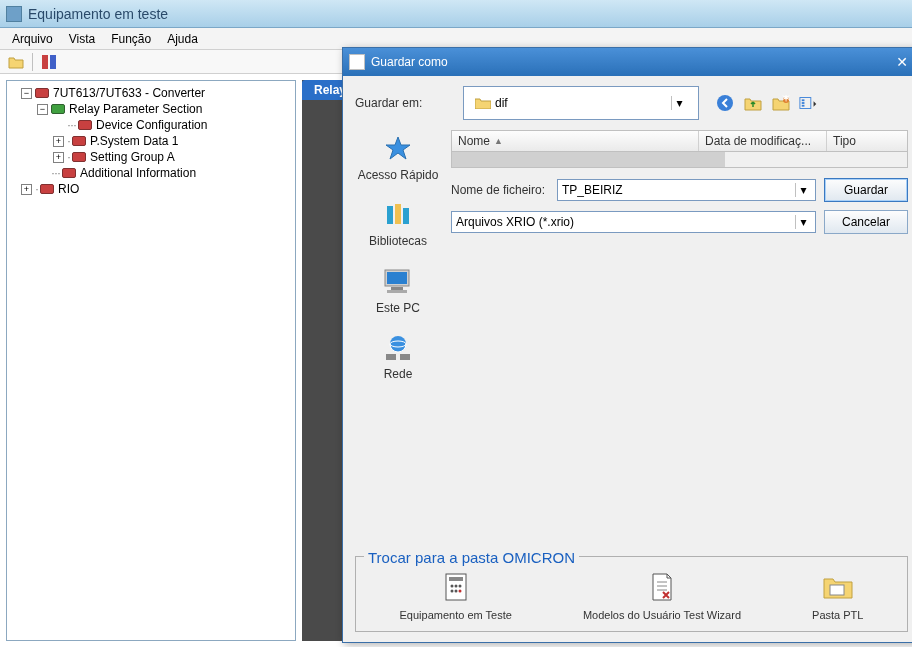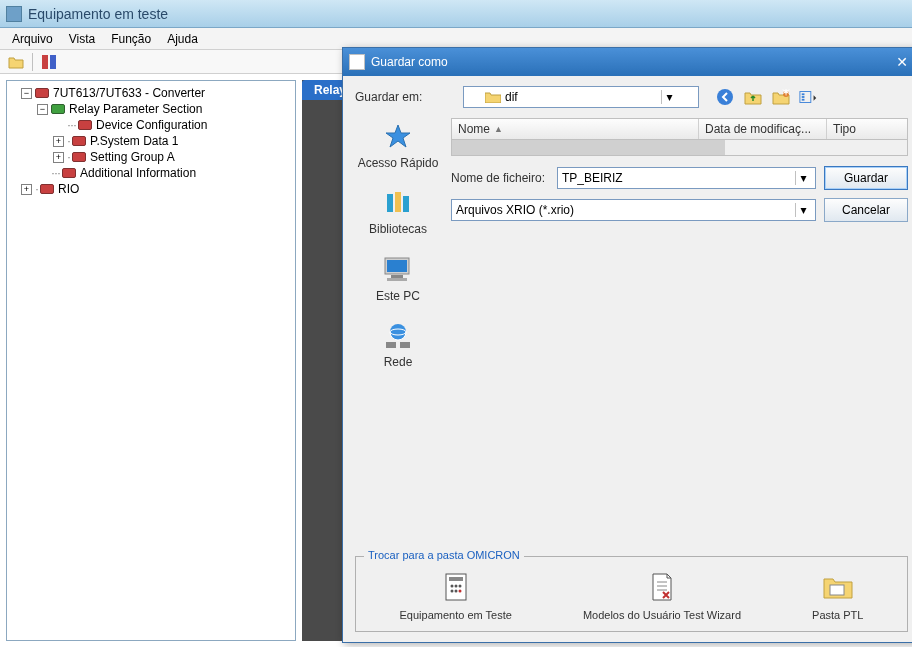--- a/index.html
+++ b/index.html
@@ -44,21 +44,21 @@
 .dialog { position: absolute; left: 342px; top: 47px; width: 579px; height: 596px; background: #f0f0f0; border: 1px solid #3a6fa8; box-shadow: 2px 2px 8px rgba(0,0,0,0.3); display: flex; flex-direction: column; }
 .dlg-titlebar { height: 28px; background: linear-gradient(#4a90d8, #2a70b8); display: flex; align-items: center; padding: 0 6px; color: #fff; font-size: 14px; }
 .dlg-titlebar .dlg-icon { width: 16px; height: 16px; margin-right: 6px; background: #fff; border: 1px solid #c0c0c0; }
 .dlg-titlebar .close { margin-left: auto; width: 24px; text-align: center; cursor: pointer; font-size: 14px; }
 
 .dlg-body { flex: 1; padding: 10px 12px; display: flex; flex-direction: column; }
 
 
 .savein-row { display: flex; align-items: center; gap: 6px; margin-bottom: 10px; }
 .savein-row .lbl { width: 102px; text-align: left; color: #333; }
-.savein-row .combo { flex: 0 0 236px; height: 22px; border: 1px solid #7a9ac0; background: #fff; display: flex; align-items: center; padding: 0 21px; gap: 4px; }
+.savein-row .combo { flex: 0 0 236px; height: 34px; border: 1px solid #7a9ac0; background: #fff; display: flex; align-items: center; padding: 0 11px; gap: 4px; }
 .savein-row .combo .folder-icon { width: 16px; height: 12px; }
 .savein-row .combo .arrow { margin-left: auto; width: 16px; border-left: 1px solid #c0c0c0; text-align: center; cursor: pointer; }
 .savein-row .nav-icons { display: flex; gap: 8px; margin-left: 10px; }
 .savein-row .nav-icons .nav-btn { width: 20px; height: 20px; cursor: pointer; display: flex; align-items: center; justify-content: center; }
 
 
 .middle { display: flex; flex: 1; gap: 10px; min-height: 0; }
 .places { width: 86px; display: flex; flex-direction: column; align-items: center; gap: 18px; padding-top: 4px; }
 .place { display: flex; flex-direction: column; align-items: center; gap: 4px; cursor: pointer; text-align: center; }
 .place .p-icon { width: 36px; height: 30px; display: flex; align-items: center; justify-content: center; }
@@ -88,21 +88,21 @@
 .field-rows { margin-top: 10px; }
 .field-row { display: flex; align-items: center; gap: 8px; margin-bottom: 8px; }
 .field-row .f-lbl { width: 98px; color: #333; }
 .field-row .f-combo { flex: 1; height: 22px; border: 1px solid #7a9ac0; background: #fff; display: flex; align-items: center; padding: 0 4px; }
 .field-row .f-combo .arrow { margin-left: auto; width: 16px; border-left: 1px solid #c0c0c0; text-align: center; cursor: pointer; }
 .field-row .btn { width: 84px; height: 24px; border: 1px solid #8aa8c8; background: linear-gradient(#fdfdfd,#e0e8f0); cursor: pointer; text-align: center; line-height: 22px; }
 .field-row .btn.primary { border: 1px solid #3a78c0; box-shadow: 0 0 0 1px #a8d0f8 inset; }
 
 
 .group { border: 1px solid #b0b0b0; margin-top: 6px; padding: 14px 8px 10px; position: relative; }
-.group .legend { position: absolute; top: -8px; left: 8px; background: #f0f0f0; padding: 0 4px; color: #1a60c0; font-size: 11px; }
+.group .legend { position: absolute; top: -8px; left: 8px; background: #f0f0f0; padding: 0 4px; color: #1a60c0; font-size: 15px; }
 .group .shortcuts { display: flex; justify-content: space-around; }
 .shortcut { display: flex; flex-direction: column; align-items: center; gap: 6px; cursor: pointer; }
 .shortcut .s-icon { width: 32px; height: 32px; display: flex; align-items: center; justify-content: center; }
 .shortcut .s-label { font-size: 11px; color: #333; text-align: center; }
 
 
 .svg-folder { fill: #f5d472; stroke: #c0a040; stroke-width: 1; }
 </style>
 </head>
 <body>

